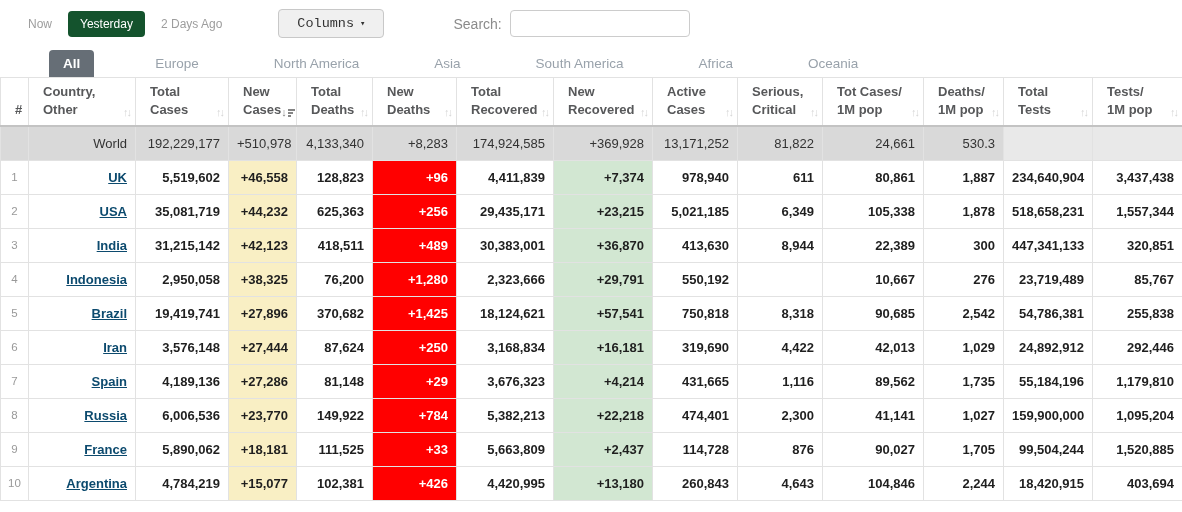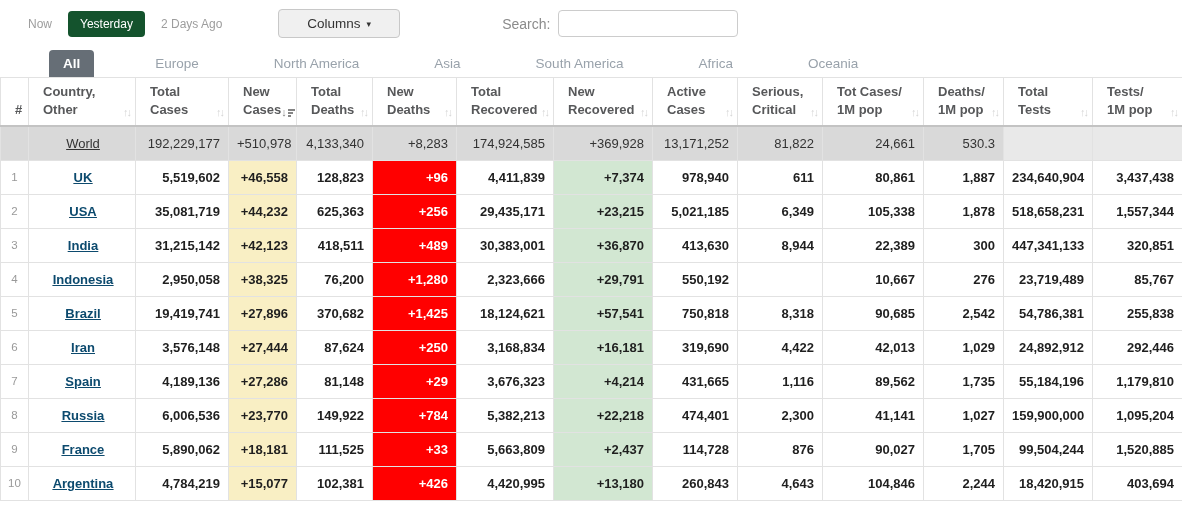--- a/index.html
+++ b/index.html
@@ -12,25 +12,25 @@
   
   .toolbar { display:flex; align-items:center; padding:9px 0 8px 16px; }
   .time-tab {
     font-size:12px; color:#9d9d9d; padding:6px 12px; border-radius:4px;
     cursor:pointer; margin-right:4px; background:transparent; border:none;
     font-family:inherit;
   }
   .time-tab.active { background:#14532d; color:#fff; }
   .columns-btn {
     margin-left:40px; background:#f0f0f0; border:1px solid #c8c8c8;
-    border-radius:4px; padding:6px 28px; font-size:13.5px; color:#333;
-    cursor:pointer; font-family:Liberation Sans, sans-serif; display:inline-flex; align-items:center; gap:6px;
+    border-radius:4px; padding:6px 18px; font-size:13.5px; color:#333;
+    cursor:pointer; font-family:Liberation Mono, monospace; display:inline-flex; align-items:center; gap:6px;
   }
   .columns-btn .caret { font-size:9px; color:#333; }
-  .search-group { margin-left:102px; display:flex; align-items:center; gap:8px; }
+  .search-group { margin-left:69px; display:flex; align-items:center; gap:8px; }
   .search-group .search-lbl { color:#8b8b8b; font-size:14px; }
   .search-group input {
     width:180px; height:27px; border:1px solid #ccc; border-radius:4px;
     padding:2px 8px; font-size:13px; outline:none; font-family:inherit;
   }
   
   .region-tabs { display:flex; align-items:flex-end; margin:4px 0 0 10px; }
   .region-tab {
     padding:6px 14px; font-size:13.5px; color:#99a2ab; cursor:pointer;
     border-radius:4px 4px 0 0; margin-right:8px; background:transparent; border:none;
@@ -55,21 +55,21 @@
   .sort-desc-icon .bars { display:inline-flex; flex-direction:column; gap:1px; margin-bottom:1px; }
   .sort-desc-icon .bars i { display:block; height:2px; background:#848484; }
   .sort-desc-icon .bars i:nth-child(1){ width:7px; }
   .sort-desc-icon .bars i:nth-child(2){ width:5px; }
   .sort-desc-icon .bars i:nth-child(3){ width:3px; }
   tbody td {
     height:34px; padding:0 8px; text-align:right;
     font-weight:bold; color:#1f1f1f; font-size:13px;
   }
   td.rank { text-align:center; color:#999; font-weight:normal; font-size:11.5px; padding:0 2px; }
-  td.country { text-align:center; padding-left:10px;text-decoration:underline; }
+  td.country { text-align:right; padding-left:10px; }
   a.country-link { color:#0c4a6e; text-decoration:underline; font-weight:bold; cursor:pointer; }
   tr.world-row td { background:#d9d9d9; font-weight:normal; color:#333; }
   tr.world-row td.lighter { background:#e9e9e9; }
   td.newcases { background:#f9efc4; }
   td.newdeaths { background:#ff0000; color:#fff; }
   td.newrecovered { background:#d2e7d2; }
 </style>
 </head>
 <body>
 

